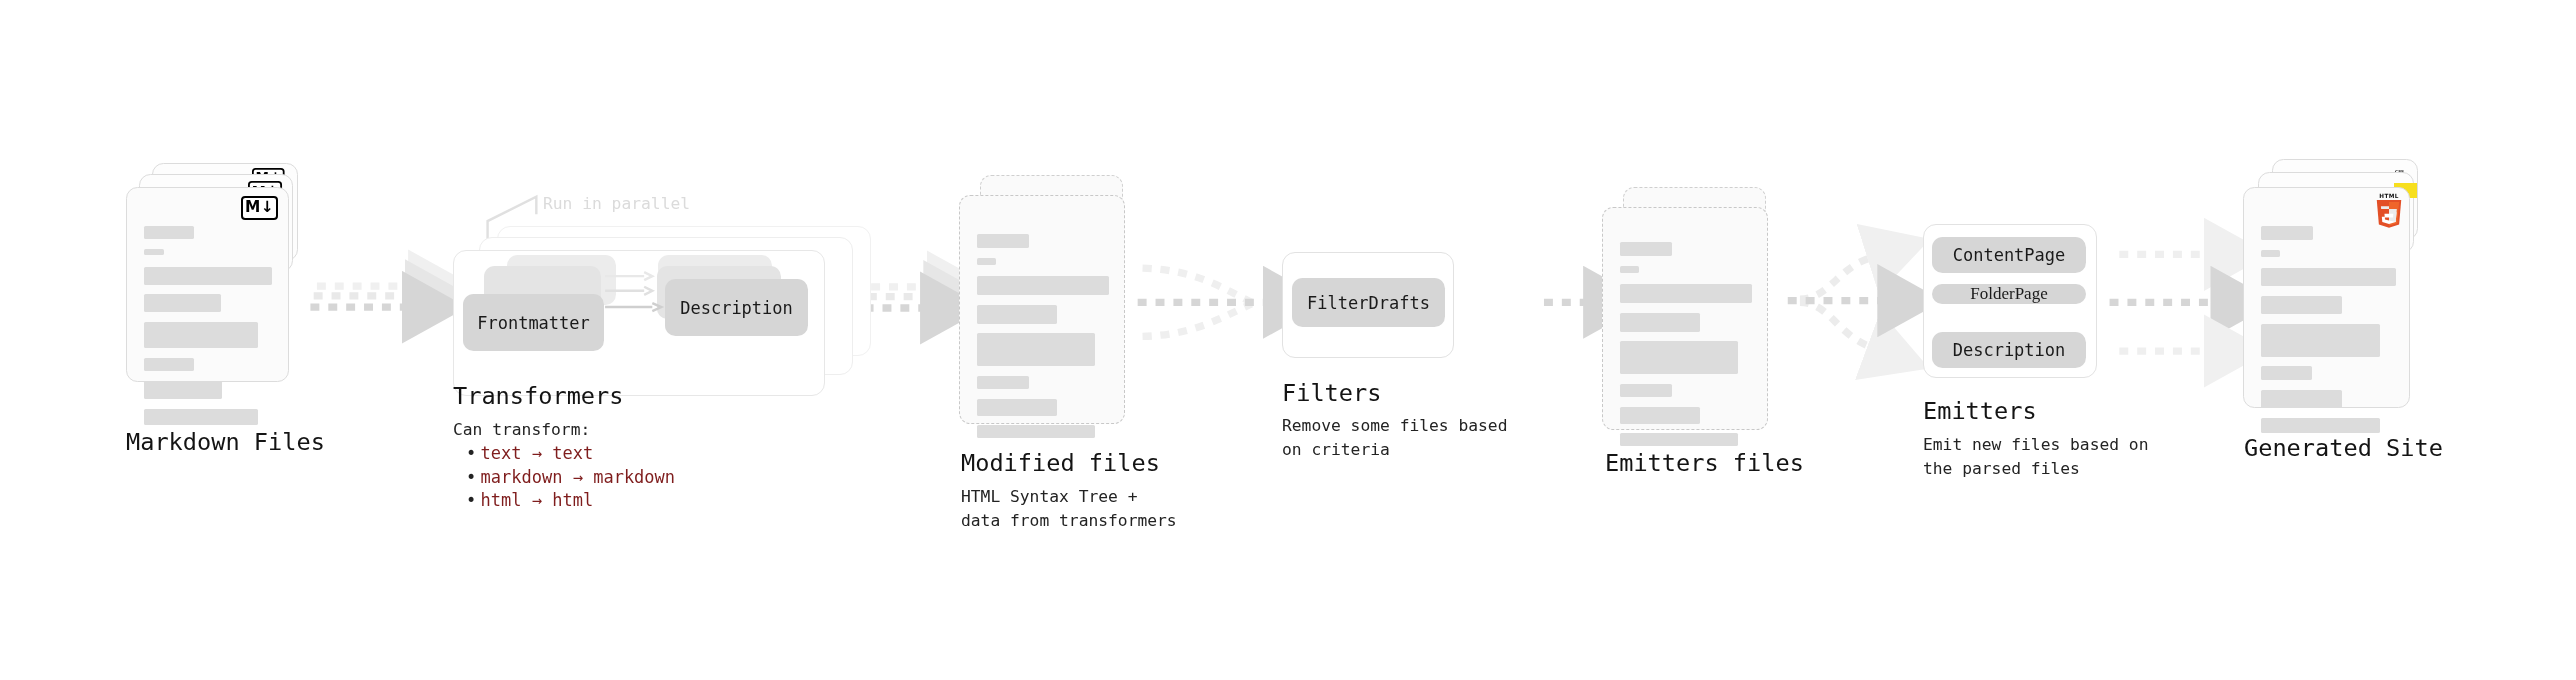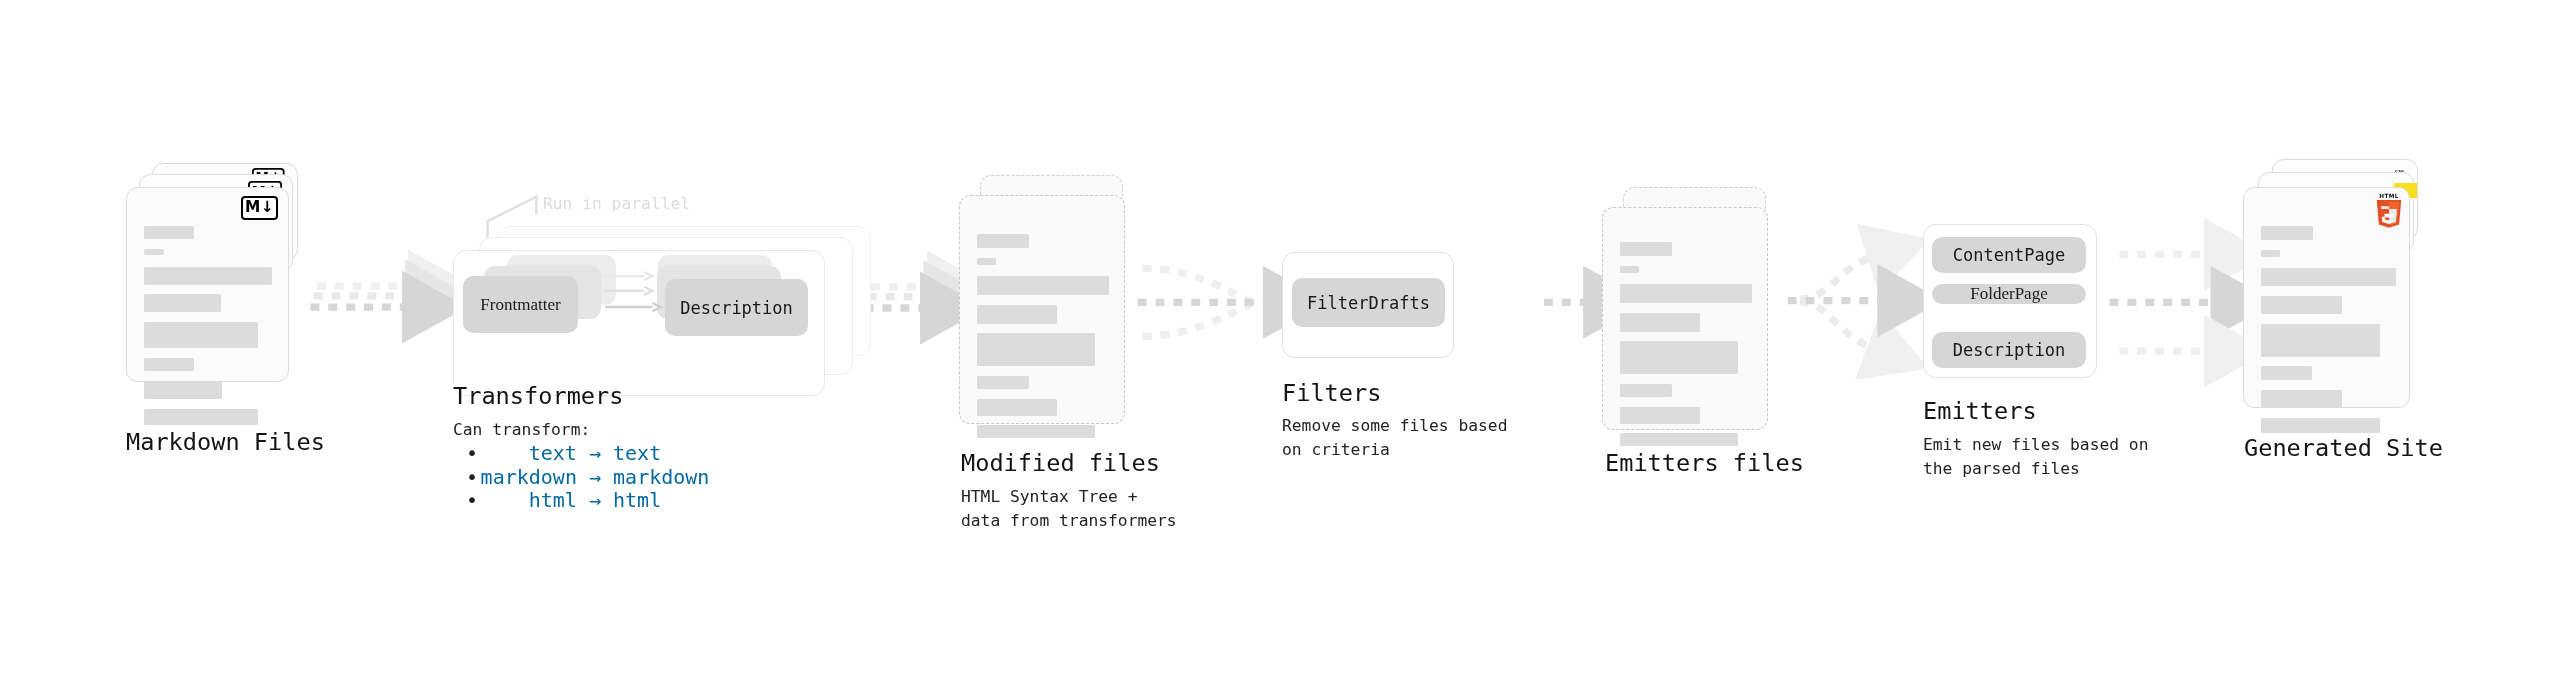--- a/index.html
+++ b/index.html
@@ -50,27 +50,26 @@
     color: #232323;
     white-space: pre;
   }
   .bullets {
     list-style: none;
     margin: 0;
     padding: 0 0 0 13px;
   }
   .bullets li {
     font-family: "DejaVu Sans Mono", "Liberation Mono", monospace;
-    font-size: 20px;
+    font-size: 17px;
     line-height: 23.6px;
-    color: #0369a1;
+    color: #7f1d1d;
     white-space: pre;
     position: relative;
     padding-left: 14.6px;
-    text-align: center;
   }
   .bullets li::before {
     content: "\2022";
     position: absolute;
     left: 0;
     top: 0;
     color: #232323;
   }
 
   
@@ -320,21 +319,21 @@
 
     <svg style="position:absolute; left:605px; top:268px; width:106px; height:57px;" viewBox="0 0 130 70">
       <line x1="0" y1="10" x2="48" y2="10" stroke="#e8e8e8" stroke-width="3"></line>
       <path d="M48,5 L58,10 L48,15" fill="none" stroke="#e8e8e8" stroke-width="3"></path>
       <line x1="0" y1="28" x2="48" y2="28" stroke="#e0e0e0" stroke-width="3"></line>
       <path d="M48,23 L58,28 L48,33" fill="none" stroke="#e0e0e0" stroke-width="3"></path>
       <line x1="0" y1="48" x2="58" y2="48" stroke="#cfcfcf" stroke-width="3"></line>
       <path d="M58,43 L69,48 L58,53" fill="none" stroke="#cfcfcf" stroke-width="3"></path>
     </svg>
 
-    <div class="chip" style="left:463px; top:276px; width:115px; height:57px;font-family:Liberation Serif, serif;">Frontmatter</div>
+    <div class="chip" style="left:463px; top:294px; width:141px; height:57px;">Frontmatter</div>
     <div class="chip" style="left:665px; top:279px; width:143px; height:57px;">Description</div>
 
     <div class="stage-title" style="position:absolute; left:453px; top:382px;">Transformers</div>
 
     <div class="stage-desc-lead" style="position:absolute; left:453px; top:418px;">Can transform:</div>
 
     <ul class="bullets" style="position:absolute; left:453px; top:442px; margin:0;">
       <li>text → text</li>
       <li>markdown → markdown</li>
       <li>html → html</li>

